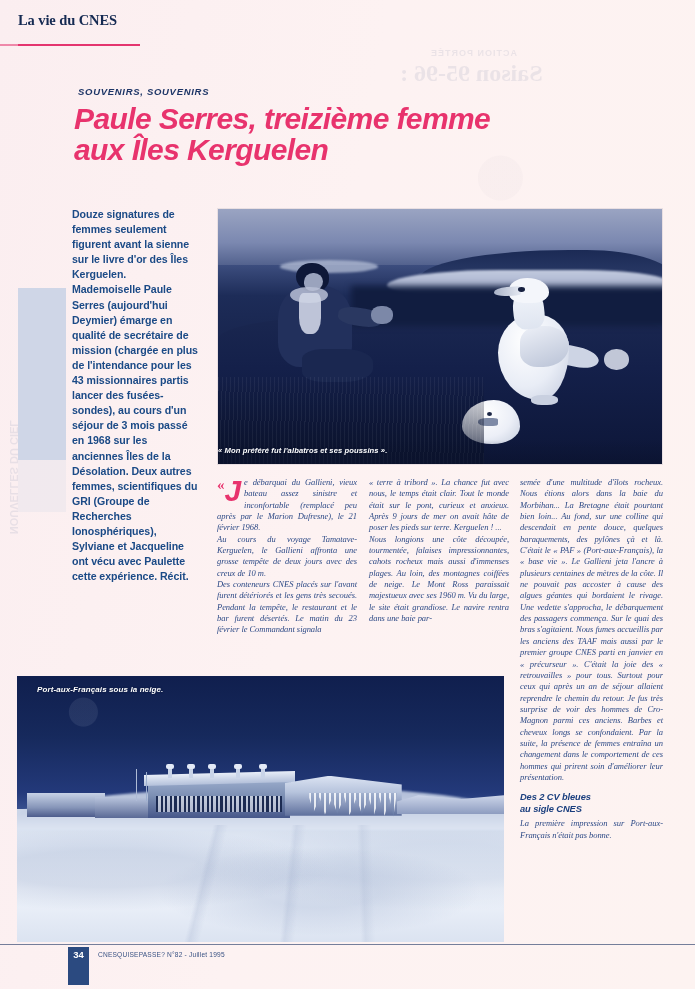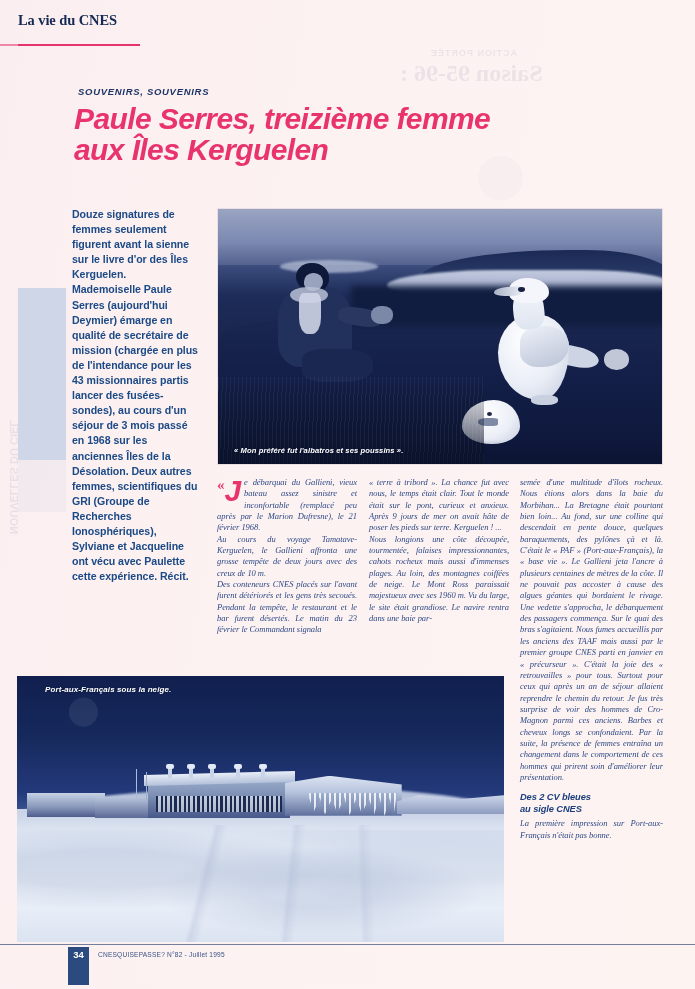--- a/index.html
+++ b/index.html
@@ -136,22 +136,22 @@
   .cap {
     position: absolute;
     color: #ffffff;
     font-size: 7.6px;
     font-weight: bold;
     font-style: italic;
     z-index: 6;
     text-shadow: 0 0 2px rgba(10,20,50,.9);
     letter-spacing: .1px;
   }
-  .cap-top { left: 16px; bottom: 9px; font-style: italic; }
-  .cap-bot { left: 28px; top: 9px; font-size: 8px; text-align: right; }
+  .cap-top { left: 0; bottom: 9px; font-style: italic; }
+  .cap-bot { left: 20px; top: 9px; font-size: 8px; text-align: right; }
 
   
   .sc-top {
     position: absolute; inset: 0;
     background:
       linear-gradient(180deg, #7f8bb0 0%, #6d7ba6 14%, #3c4d7e 22%, #1d2c58 34%, #16224a 60%, #101a3c 100%);
   }
   .tp-sky {
     position:absolute; left:0; top:0; width:100%; height:22%;
     background: linear-gradient(180deg,#9aa4c2 0%, #7b88b0 60%, #53628e 100%);

